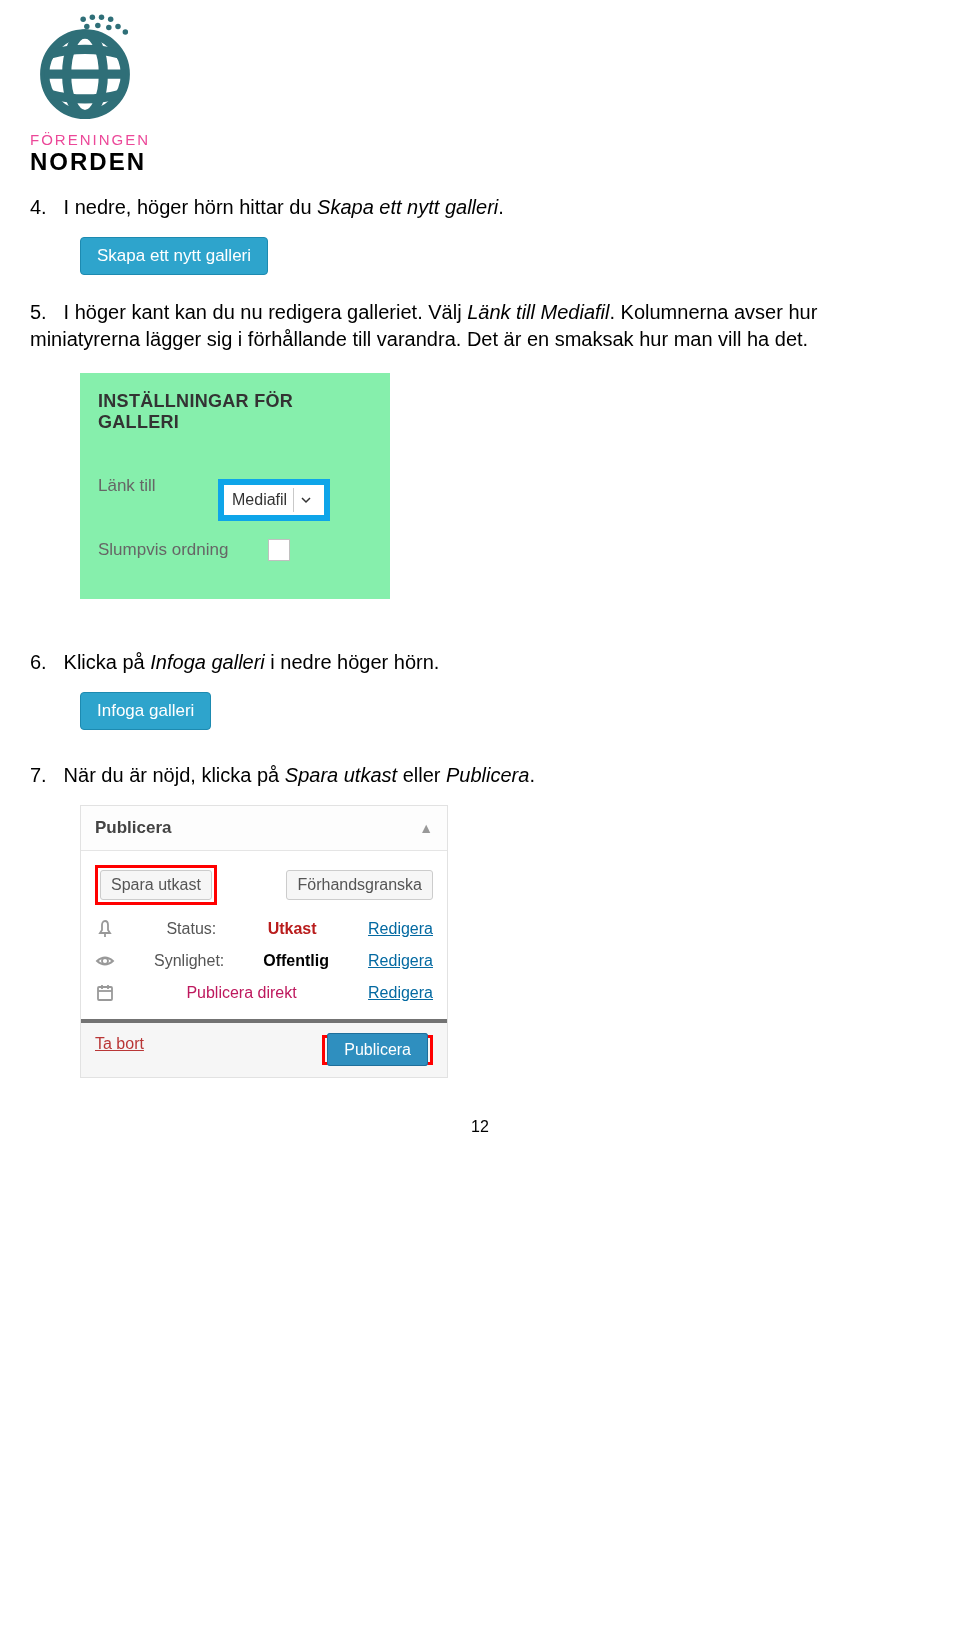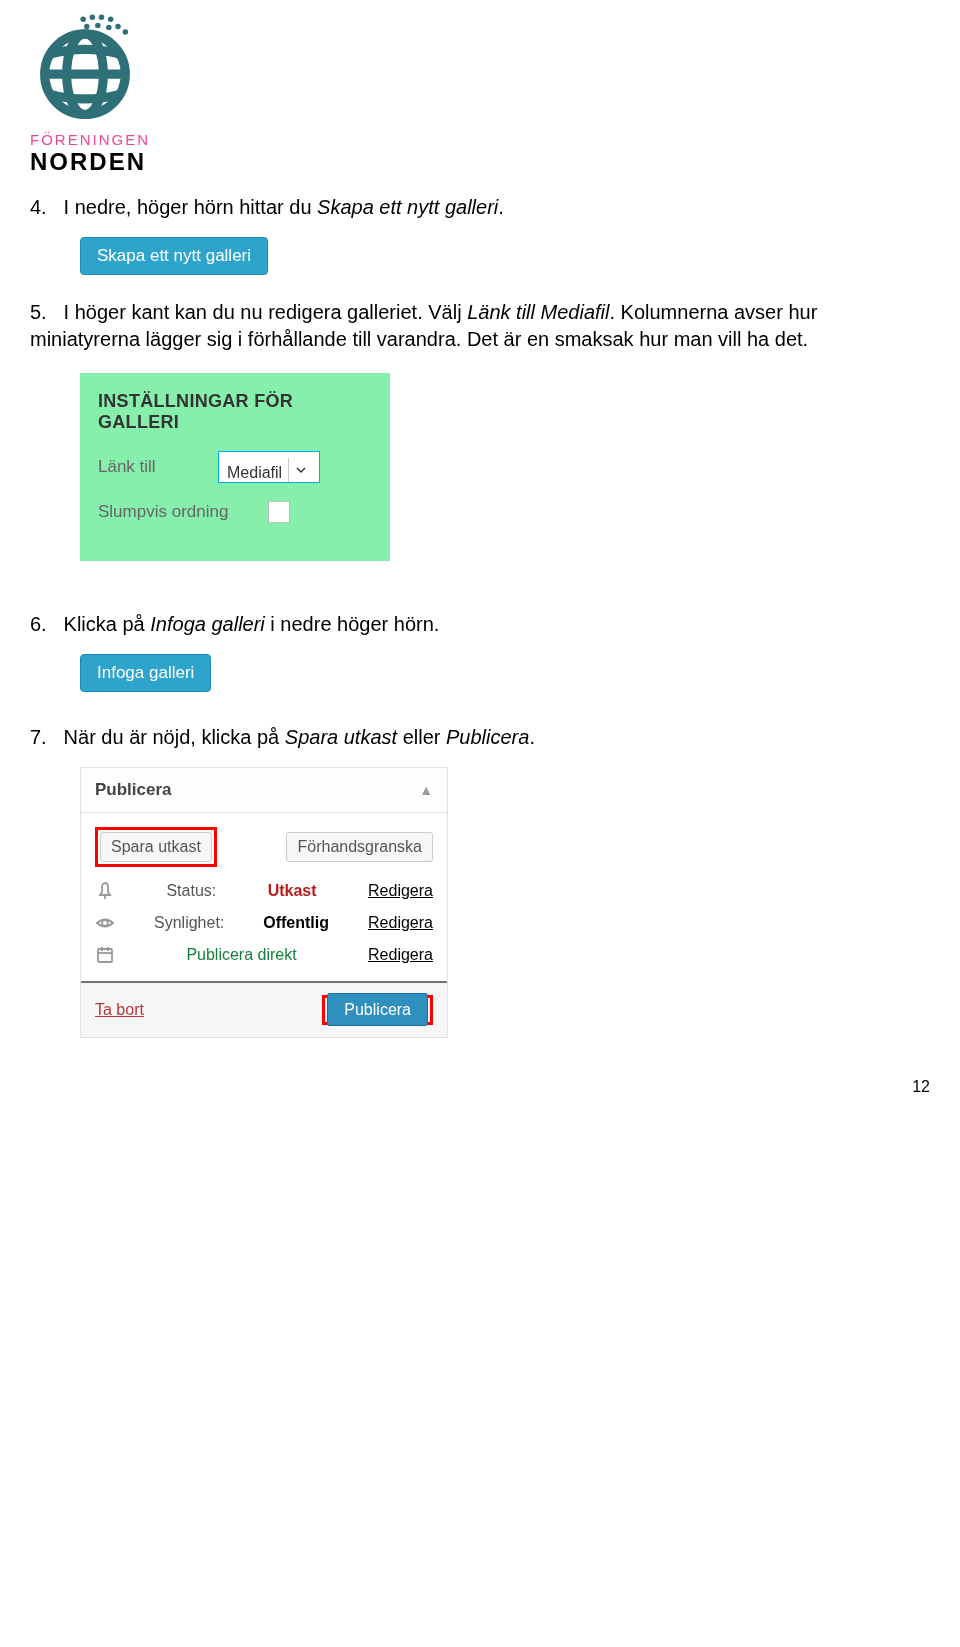--- a/index.html
+++ b/index.html
@@ -37,27 +37,28 @@
     background: #86efac;
     font-family: Liberation Sans, sans-serif;
     color: #555;
     box-sizing: border-box;
   }
   .settings-title { font-size: 18px; font-weight: 600; color: #333; margin-bottom: 18px; letter-spacing: .3px; }
   .row { display: flex; align-items: center; margin-bottom: 18px; font-size: 17px; }
   .row-label { width: 120px; color: #666; }
   .select-box {
     display: inline-flex;
-    align-items: flex-end;
-    border: 1px solid #0ea5e9;
+    align-items: center;
+    border: 6px solid #0ea5e9;
     background: #fff;
     height: 30px;
     padding: 0 6px 0 8px;
     font-size: 16px;
     color: #333;
+    margin-top: 28px;
   }
   .select-arrow {
     width: 24px; height: 24px; margin-left: 6px;
     border-left: 1px solid #c9c9c9;
     display: inline-flex; align-items: center; justify-content: center;
   }
   .cb {
     width: 20px; height: 20px; border: 1px solid #c0c0c0; background: #fff;
     display: inline-block;
   }
@@ -83,38 +84,38 @@
   .grey-btn {
     display: inline-block;
     background: #f6f6f6;
     border: 1px solid #ccc;
     border-radius: 3px;
     padding: 5px 10px;
     color: #555;
     font-size: 16px;
   }
   .red-frame { border: 3px solid #ff0000; padding: 2px; display: inline-block; }
-  .link { color: #000000; text-decoration: underline; }
+  .link { color: #0369a1; text-decoration: underline; }
   .icon { width: 20px; height: 20px; flex-shrink: 0; }
   .publish-footer {
-    border-top: 2px solid #737373;
+    border-top: 4px solid #737373;
     background: #f6f6f6;
     padding: 12px 14px;
-    display: flex; justify-content: space-between; align-items: center;
+    display: flex; justify-content: space-between; align-items: flex-start;
   }
   .delete-link { color: #b93636; text-decoration: underline; font-size: 16px; }
   .primary-btn {
     background: #2f8fbf;
     border: 1px solid #1f6f9b;
     color: #fff;
     border-radius: 3px;
     padding: 7px 16px;
     font-size: 16px;
   }
-  .pagenum { text-align: right; font-size: 16px; margin-top: 40px; }
+  .pagenum { text-align: center; font-size: 16px; margin-top: 40px; }
   .collapse-tri { color: #999; font-size: 14px; }
 </style>
 </head>
 <body>
 
 
 
 
 <div class="logo-block">
   <svg class="logo-globe" viewBox="0 0 120 120">
@@ -224,21 +225,21 @@
       <span class="link">Redigera</span>
     </div>
 
     <div class="pbrow2" style="margin-bottom:2px">
       <svg class="icon" viewBox="0 0 20 20">
           <rect x="3" y="4" width="14" height="13" rx="1" fill="none" stroke="#999" stroke-width="1.8"></rect>
           <line x1="3" y1="8" x2="17" y2="8" stroke="#999" stroke-width="1.8"></line>
           <line x1="7" y1="2" x2="7" y2="6" stroke="#999" stroke-width="1.8"></line>
           <line x1="13" y1="2" x2="13" y2="6" stroke="#999" stroke-width="1.8"></line>
         </svg>
-      <span style="color:#15803d">Publicera direkt</span>
+      <span style="color:#be185d">Publicera direkt</span>
       <span class="link">Redigera</span>
     </div>
   </div>
   <div class="publish-footer">
     <span class="delete-link">Ta bort</span>
     <span class="red-frame">
       <span class="primary-btn">Publicera</span>
     </span>
   </div>
 </div>

